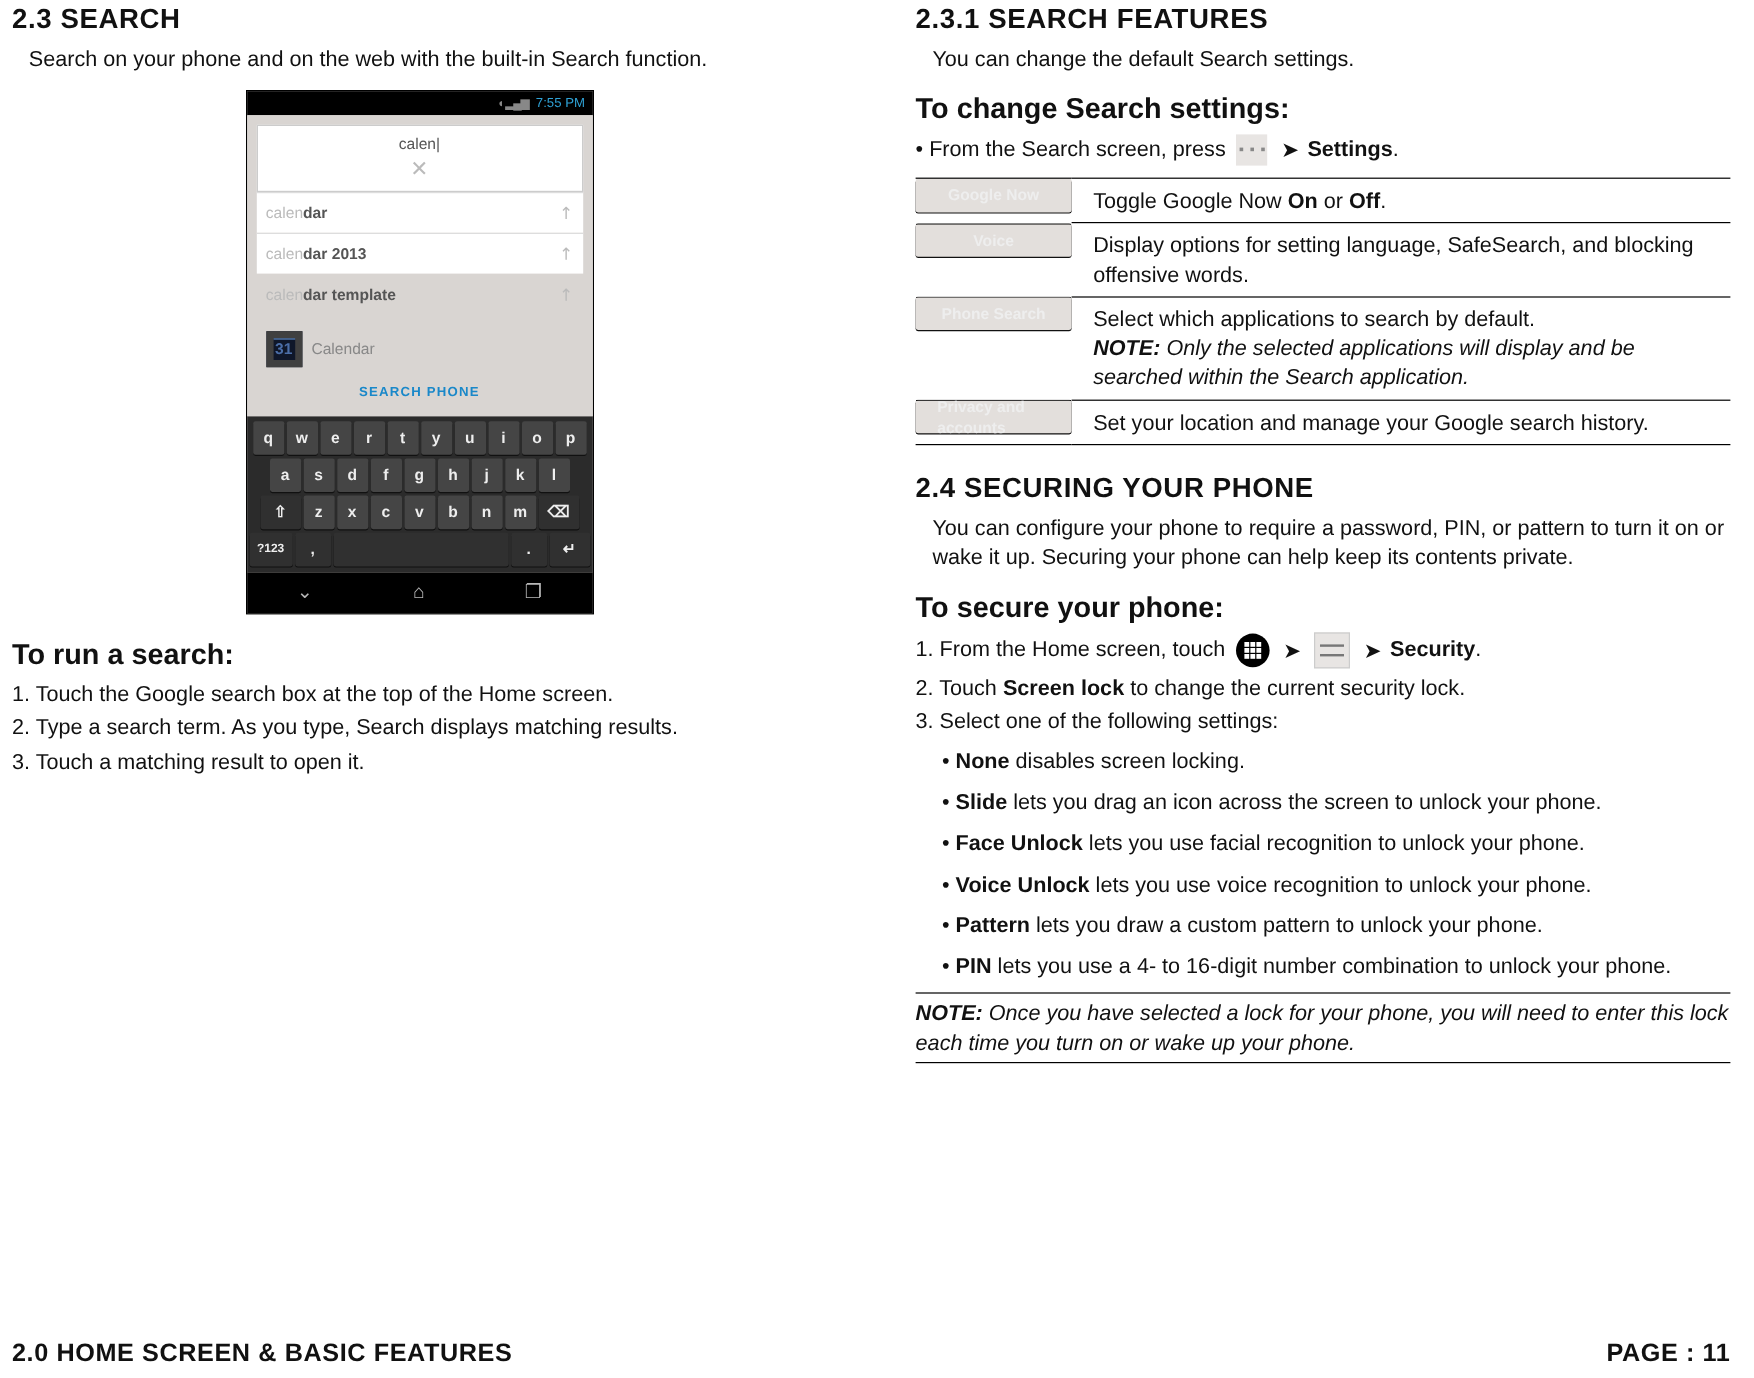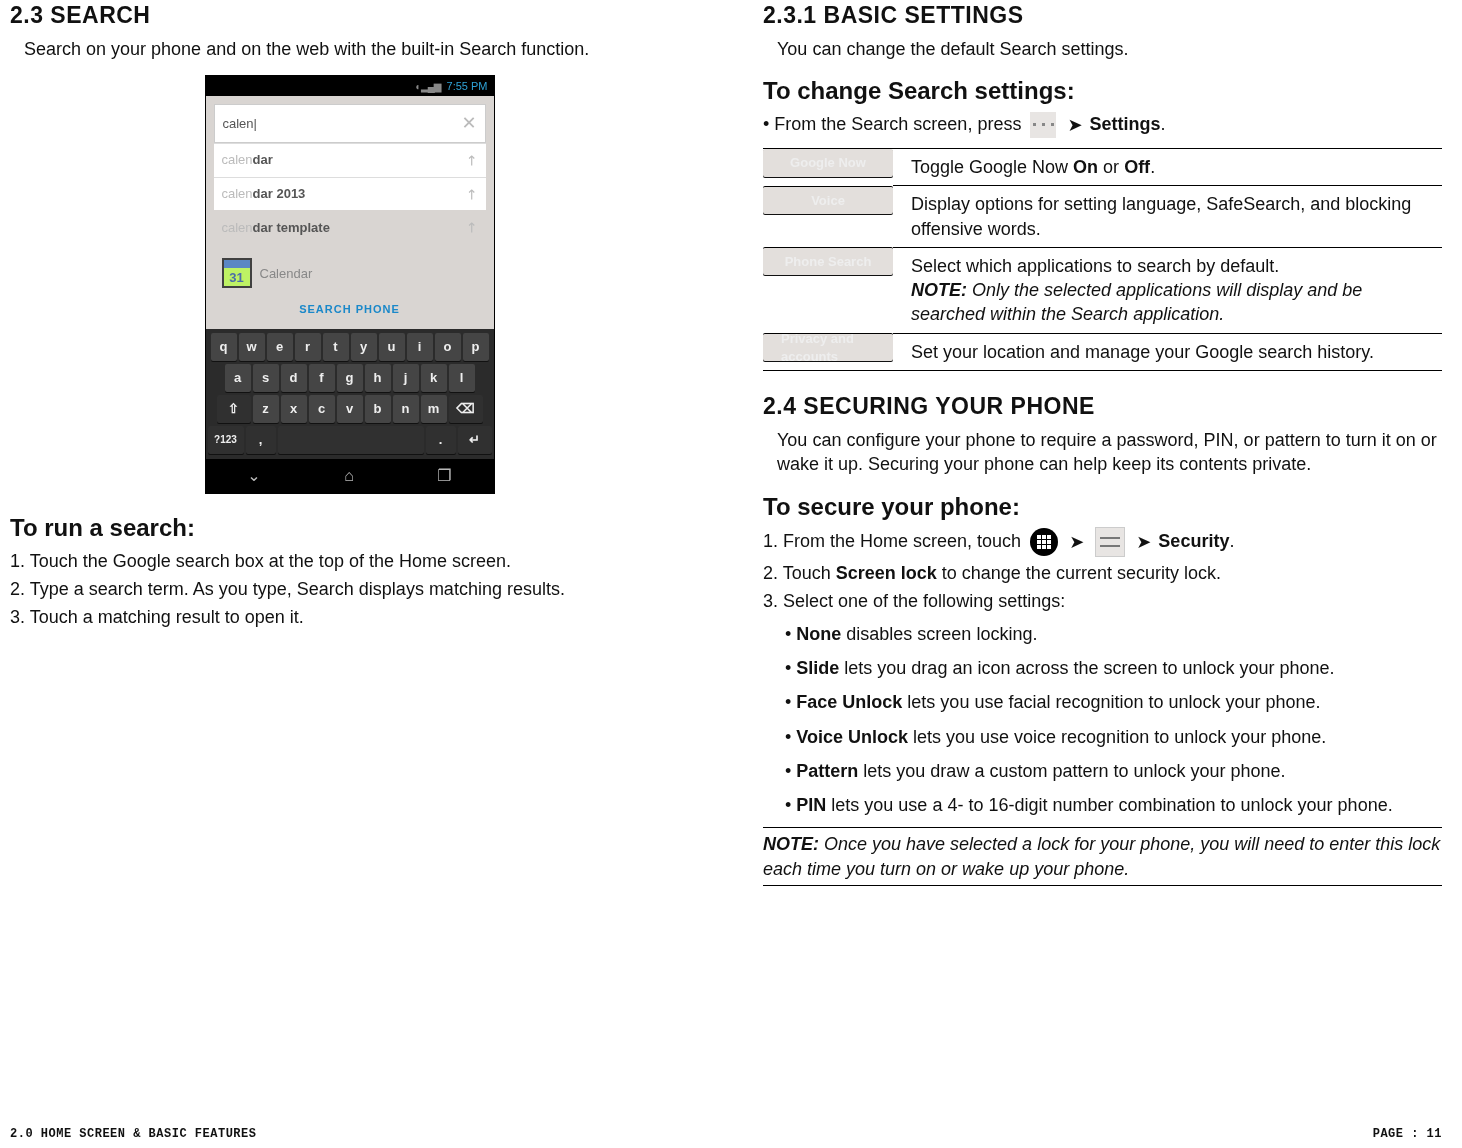--- a/index.html
+++ b/index.html
@@ -39,24 +39,24 @@
   ul.bullets li { margin-bottom: 10px; }
   .indent { margin-left: 22px; }
   .b { font-weight: 700; }
   .ib { font-weight: 700; font-style: italic; }
   .note-box { border-top: 1.5px solid #000; border-bottom: 1.5px solid #000; padding: 4px 0; margin-top: 8px; font-style: italic; }
   .footer {
     position: absolute;
     bottom: 6px;
     left: 10px; right: 20px;
     display: flex; justify-content: space-between;
-    font-family: Liberation Mono, monospace;
+    font-family: Liberation Sans, sans-serif;
     font-stretch: condensed;
     font-weight: 700;
-    font-size: 12px;
+    font-size: 21px;
     letter-spacing: 0.5px;
   }
   
   table.settings { width: 100%; border-collapse: collapse; margin: 10px 0 20px 0; border-top: 1.5px solid #000; border-bottom: 1.5px solid #000; }
   table.settings td { border-top: 1px solid #000; padding: 6px 18px; vertical-align: top; }
   table.settings tr:first-child td { border-top: none; }
   table.settings td.key { background: #e3dfdc; font-weight: 700; width: 130px; }
   table.settings .note { font-style: italic; }
   
   .inline-icon { display: inline-block; vertical-align: middle; margin: 0 4px; }
@@ -78,29 +78,29 @@
   .phone {
     width: 290px;
     margin: 10px auto 18px auto;
     border: 1px solid #000;
     background: #e4e0dd;
     font-family: "Helvetica Neue", Arial, sans-serif;
   }
   .statusbar { background:#000; color:#2fa2d6; height:20px; display:flex; justify-content:flex-end; align-items:center; padding:0 6px; font-size:11px; gap:6px; }
   .statusbar .sigs { color:#888; font-size:10px; letter-spacing:-1px; }
   .search-area { background:#d9d5d2; padding:8px; }
-  .search-box { background:#fff; border:1px solid #ccc; padding:6px 8px; display:flex; align-items:center; justify-content:space-between; color:#555; font-size:13px; }
+  .search-box { background:#fff; border:1px solid #ccc; padding:6px 8px; display:flex; align-items:center; justify-content:space-between; color:#555; font-size:13px;flex-direction:column; }
   .search-box .typed { font-family: Arial; }
   .search-box .x { color:#bbb; font-size:18px; }
   .suggestion { border-top:1px solid #ddd; background:#fff; padding:7px 8px; display:flex; justify-content:space-between; align-items:center; color:#555; font-size:13px; }
   .suggestion .match { color:#bbb; }
   .suggestion .rest { color:#555; font-weight:600; }
   .sugg-arrow { color:#bbb; font-size:14px; transform: rotate(45deg); display:inline-block; }
   .app-row { display:flex; align-items:center; gap:8px; padding:14px 8px 6px 8px; }
-  .cal-icon { width:30px; height:30px; background:#bef264; border:2px solid #404040; display:flex; flex-direction:column; }
+  .cal-icon { width:30px; height:30px; background:#0f172a; border:6px solid #404040; display:flex; flex-direction:column; }
   .cal-icon .bar { height:8px; background:#5b87c4; }
   .cal-icon .num { flex:1; display:flex; align-items:center; justify-content:center; font-size:13px; color:#4b6ea8; font-weight:700;}
   .app-row .label { color:#888; font-size:13px; }
   .search-phone-link { color:#1a88c9; text-align:center; font-size:11px; letter-spacing:1px; padding:8px 0 4px 0; font-weight:700;}
   .keyboard { background:#2b2b2b; padding:4px 2px 2px 2px; }
   .krow { display:flex; gap:2px; justify-content:center; margin-bottom:3px; }
   .key { background:#454545; color:#eee; height:28px; display:flex; align-items:center; justify-content:center; font-size:13px; font-weight:600; border-radius:2px; box-shadow: 0 1px 0 #111; }
   .key.shift, .key.del { background:#303030; width:34px; }
   .key.sym { background:#303030; width:36px; font-size:10px; }
   .key.space { flex:1; background:#303030; }
@@ -205,21 +205,21 @@
 
     <div class="subhead">To run a search:</div>
     <ol class="steps">
       <li>1. Touch the Google search box at the top of the Home screen.</li>
       <li>2. Type a search term. As you type, Search displays matching results.</li>
       <li>3. Touch a matching result to open it.</li>
     </ol>
   </div>
 
   <div class="col">
-    <div class="heading">2.3.1 BASIC SETTINGS</div>
+    <div class="heading">2.3.1 SEARCH FEATURES</div>
     <div class="intro">You can change the default Search settings.</div>
     <div class="subhead">To change Search settings:</div>
     <div>
       <span>• From the Search screen, press </span>
       <span class="inline-icon icon-dots">
           <span></span>
           <span></span>
           <span></span>
         </span>
       <span class="arrow">➤</span>

